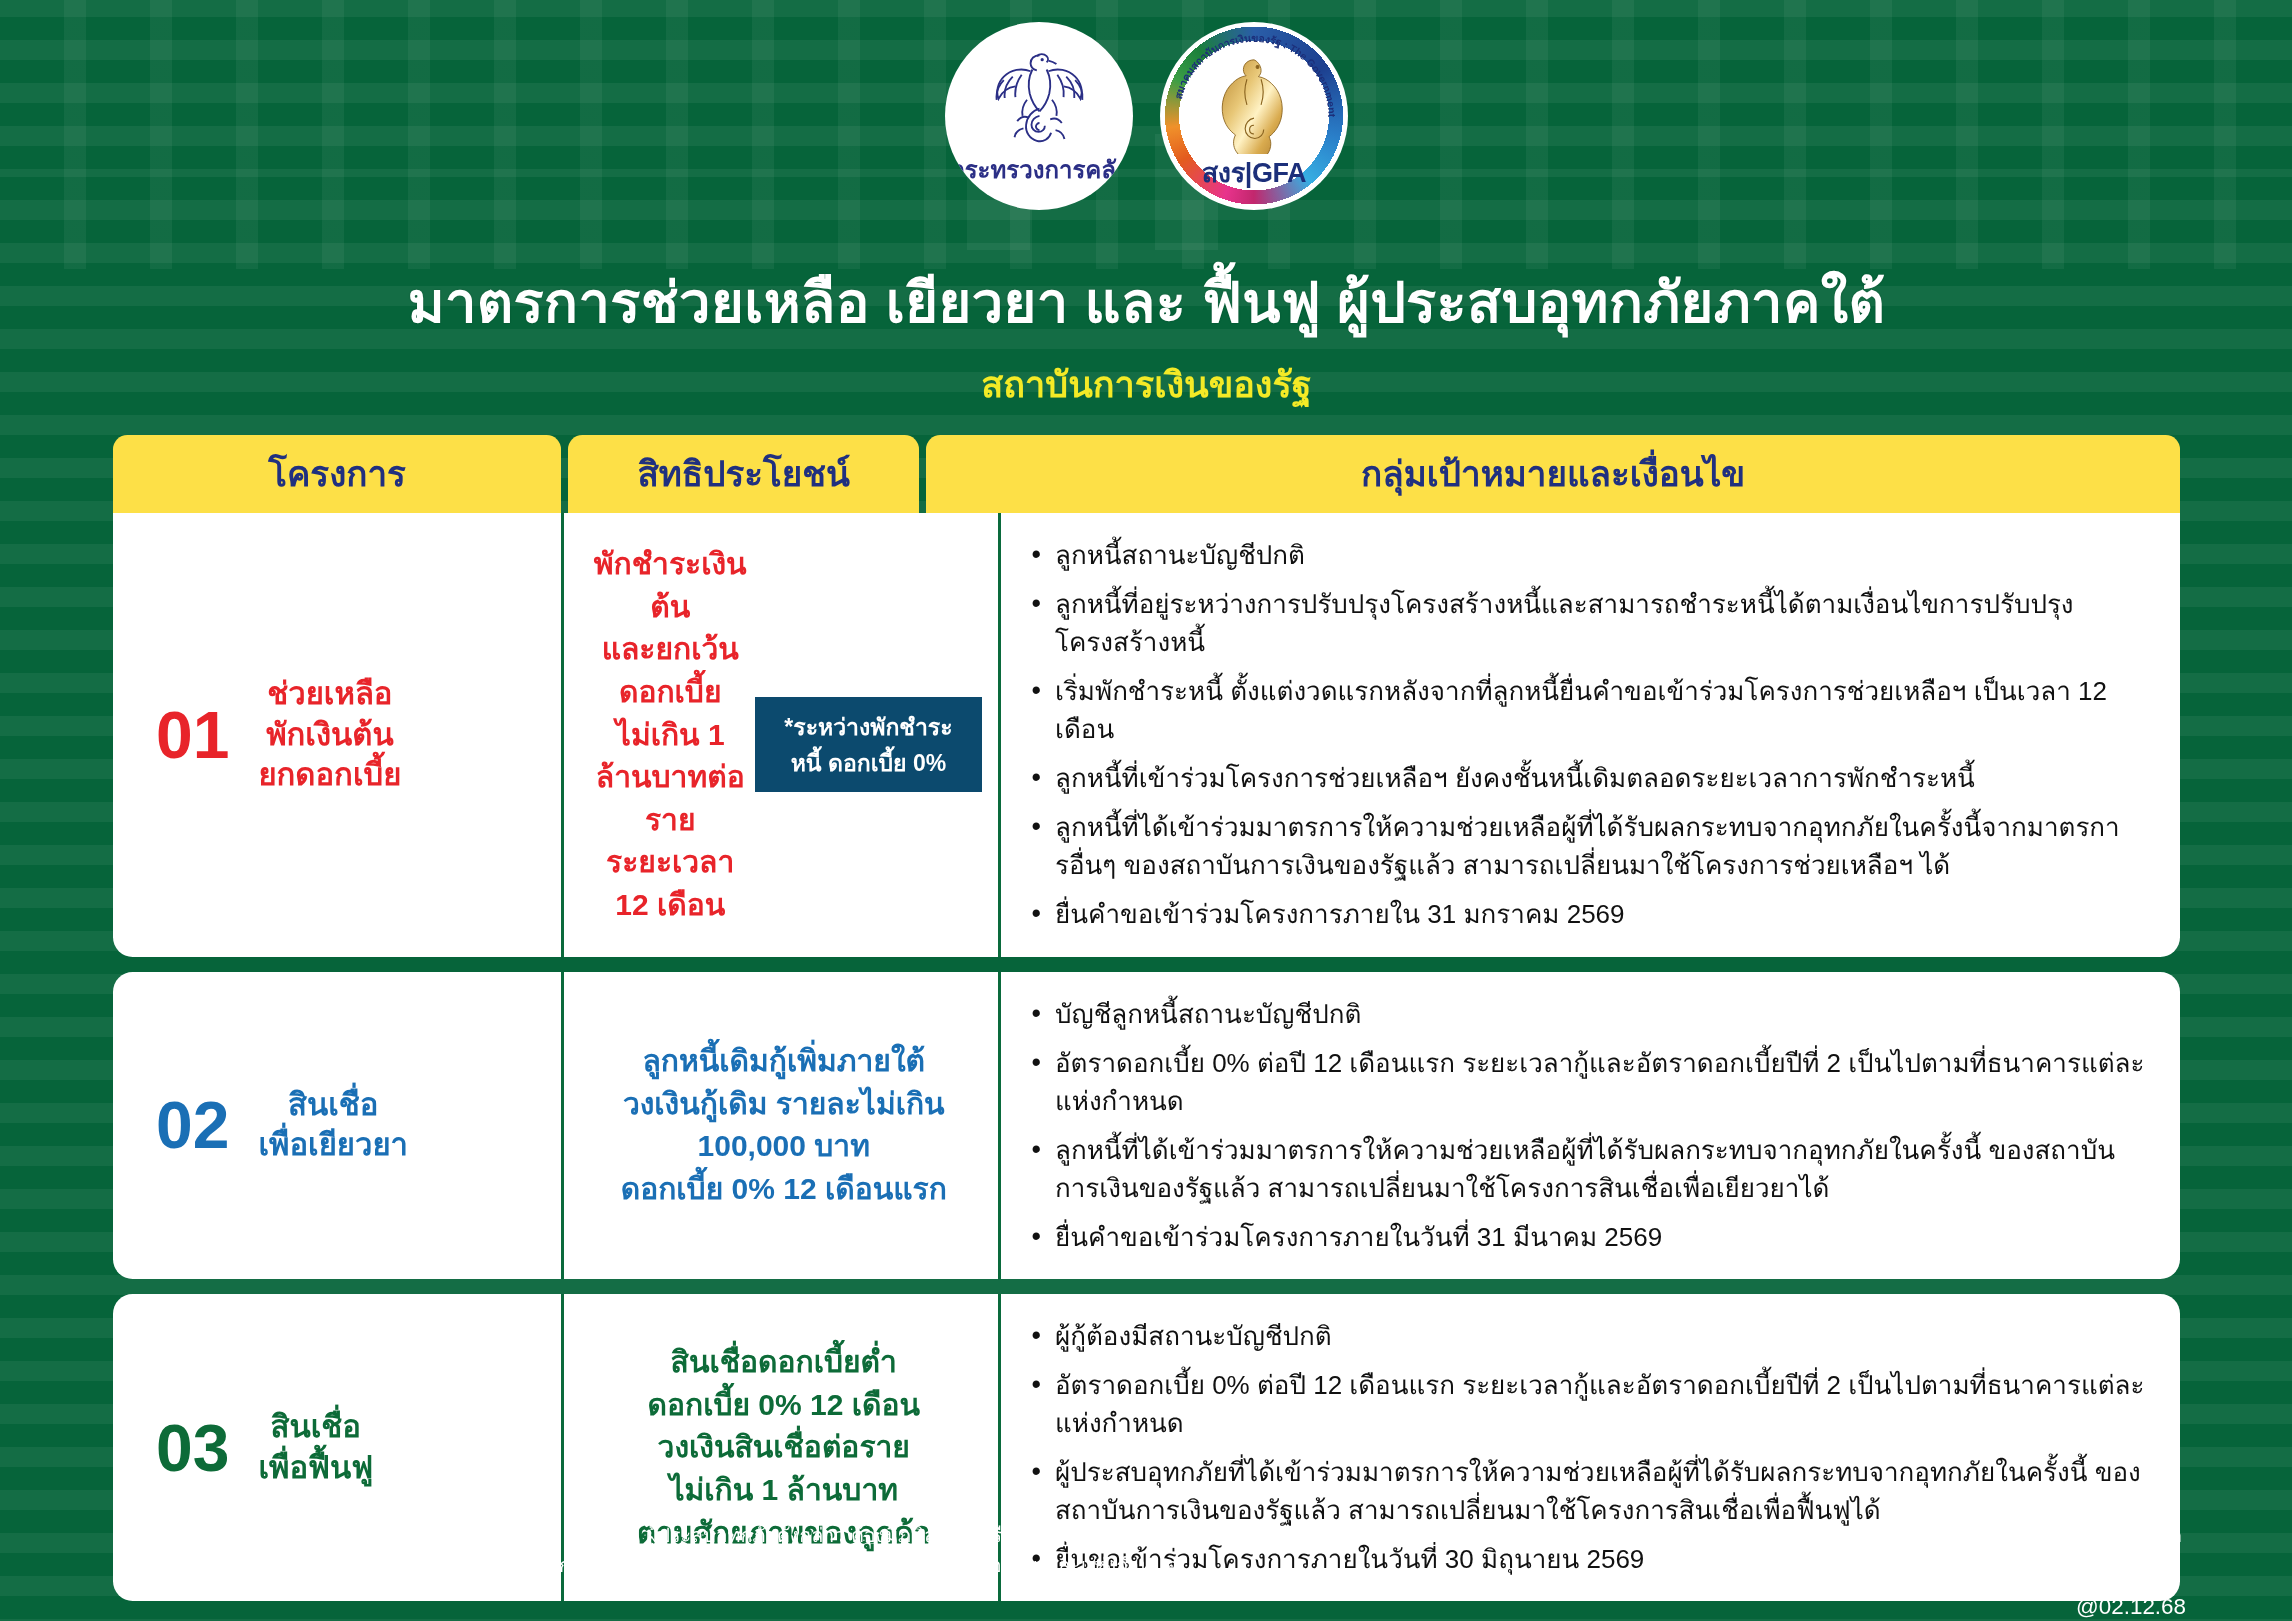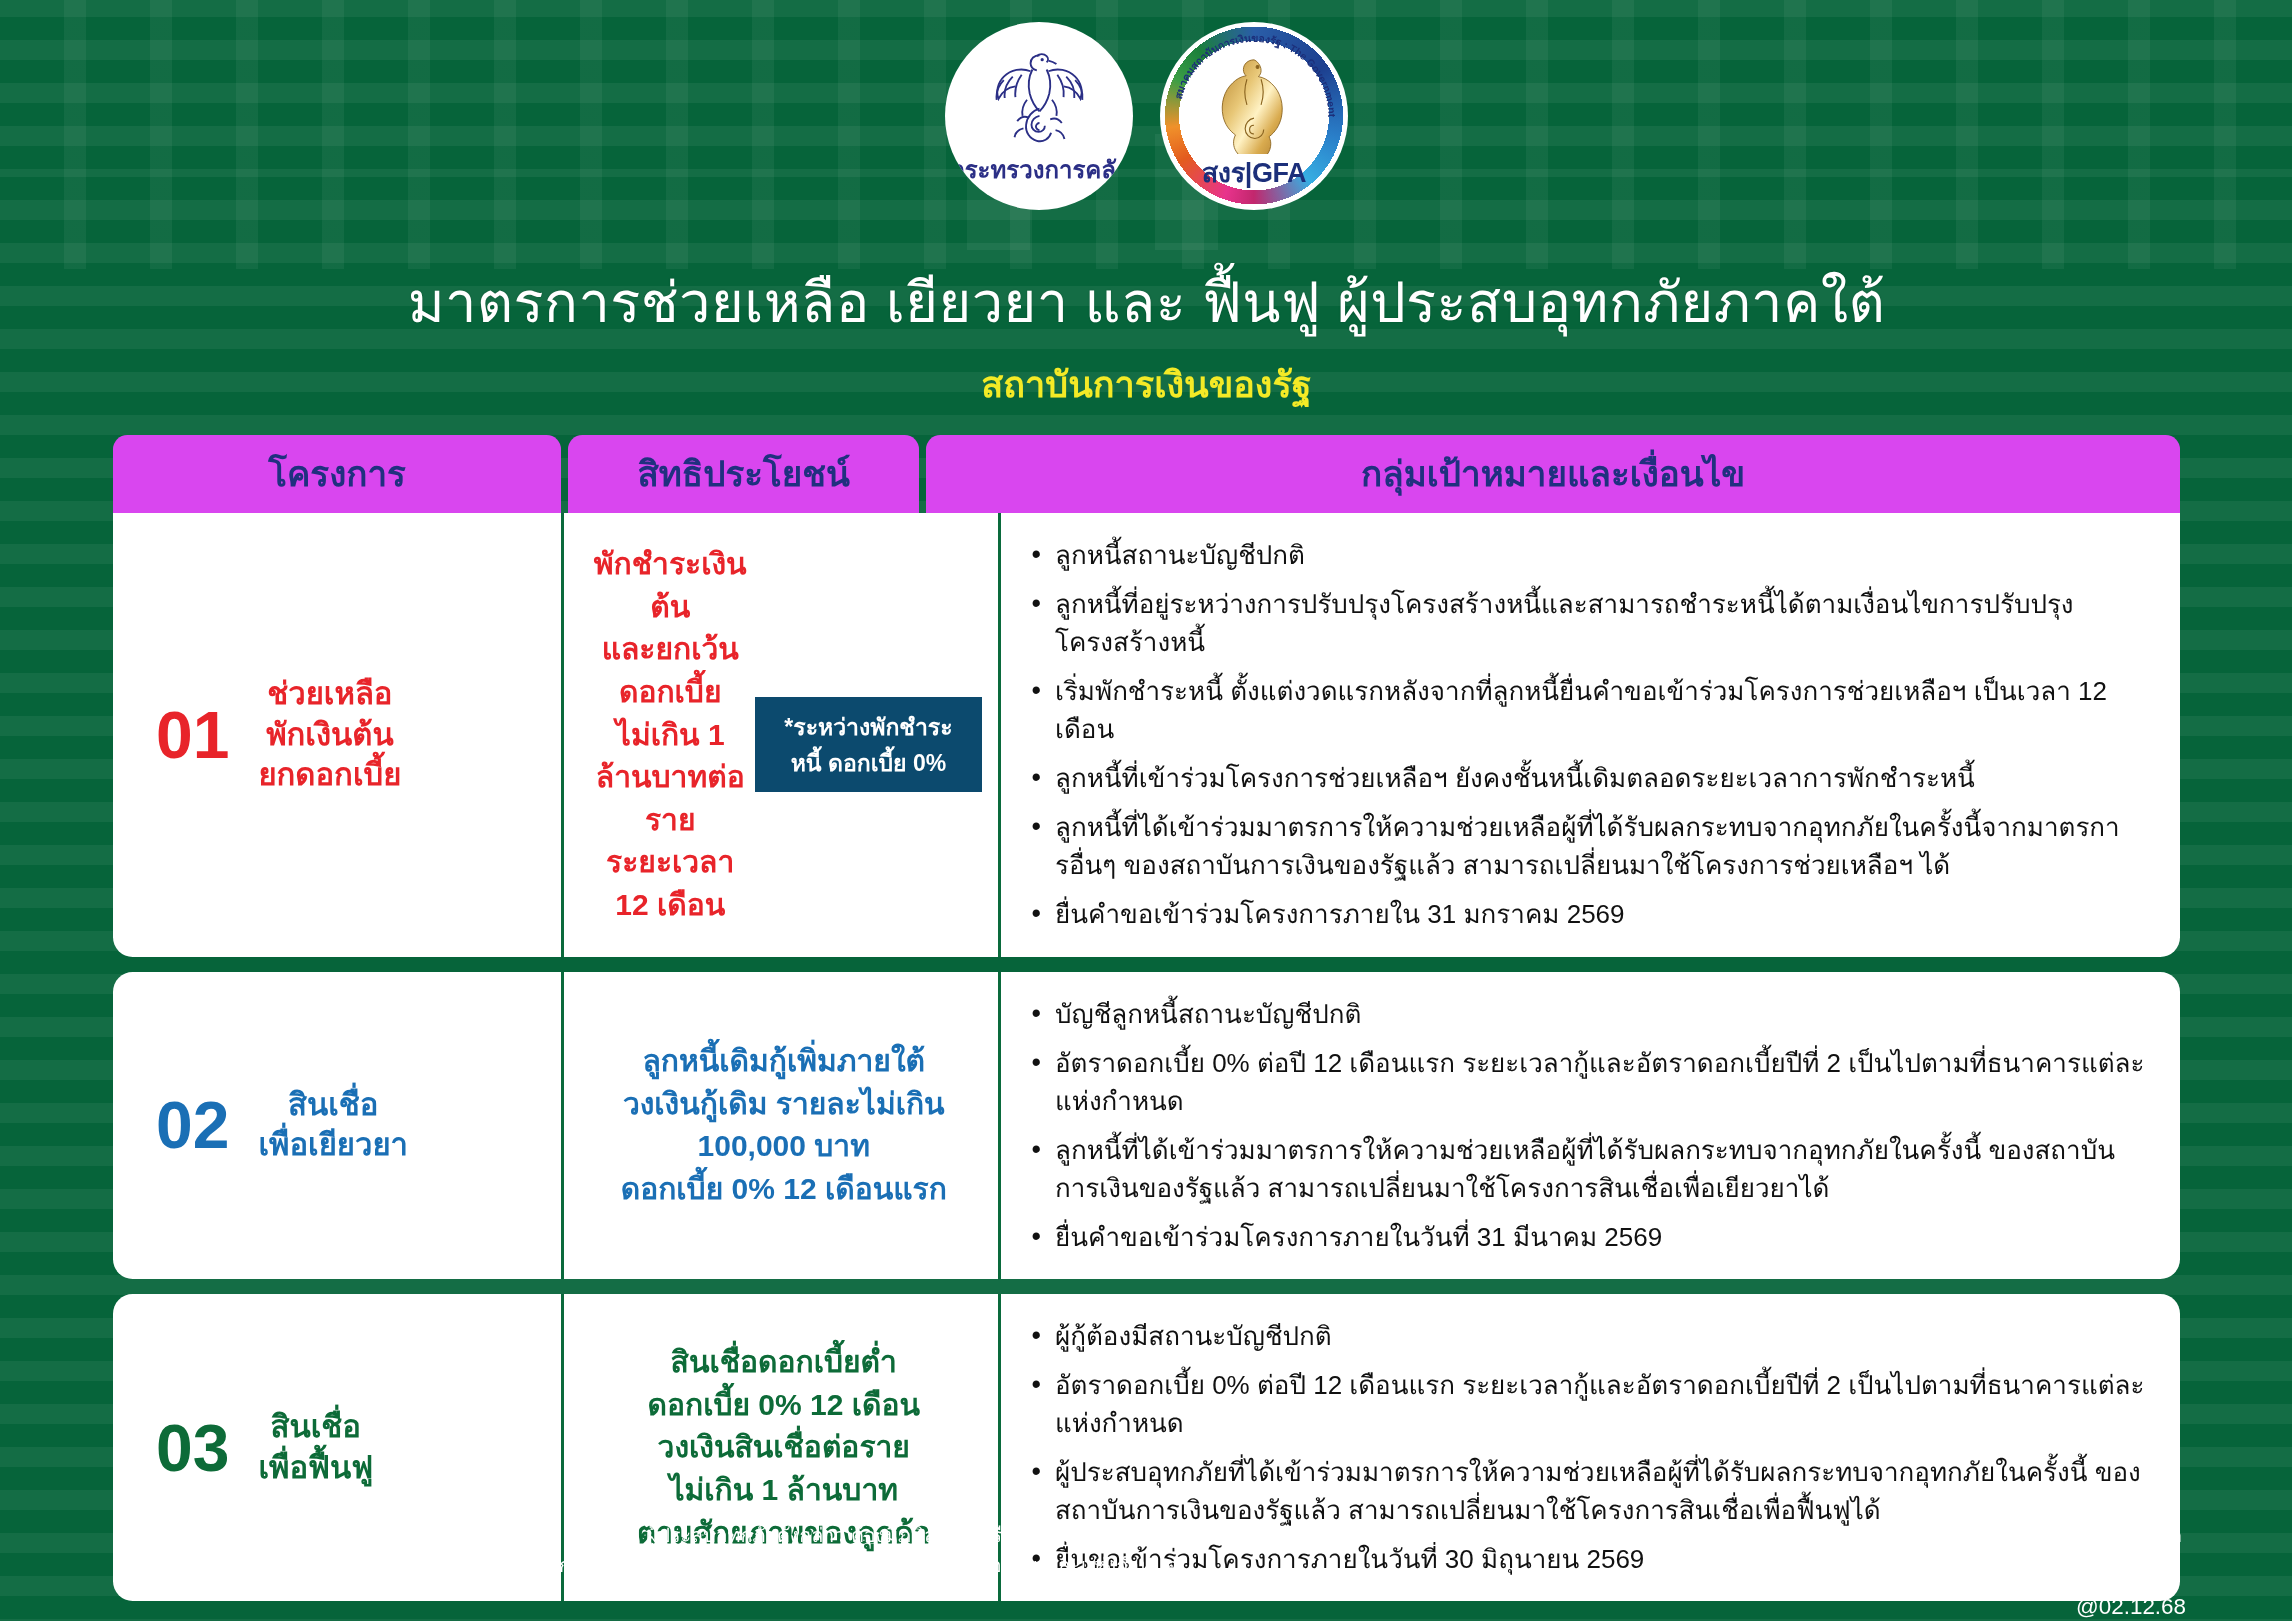--- a/index.html
+++ b/index.html
@@ -88,40 +88,40 @@
   .mof-bird { width: 107px; height: 100px; margin-top: 5.4px; }
   .mof-word {
     font-size: 24px; color: #2b2f86; font-weight: bold; margin-top: 1.8px;
     letter-spacing: 0px;
   }
 
   
   .title-main {
     position: absolute; left: 0; right: 0; top: 258px;
     text-align: center;
-    font-size: 56px; font-weight: normal; color: #ffffff;
+    font-size: 56px; font-weight: bold; color: #ffffff;
     letter-spacing: 0.4px;
     text-shadow: 0 0 1.8px rgba(0,0,0,0.25);
     z-index: 4;
   }
   .title-sub {
     position: absolute; left: 0; right: 0; top: 356px;
     text-align: center;
     font-size: 36px; font-weight: bold; color: #f4ea26;
     z-index: 4;
   }
 
   
   .table-wrap {
     position: absolute; left: 113px; top: 435px; width: 2067px;
     z-index: 4;
   }
   .head-row { display: flex; gap: 7.2px; }
   .head-cell {
-    background: #d946ef;
+    background: #fde047;
     border-radius: 14.3px 14.3px 0 0;
     color: #20307f;
     font-size: 35px; font-weight: bold;
     text-align: center;
     padding: 10.7px 0 12.5px;
   }
   .hc-1 { width: 448px; }
   .hc-2 { width: 351px; }
   .hc-3 { flex: 1; }
 

